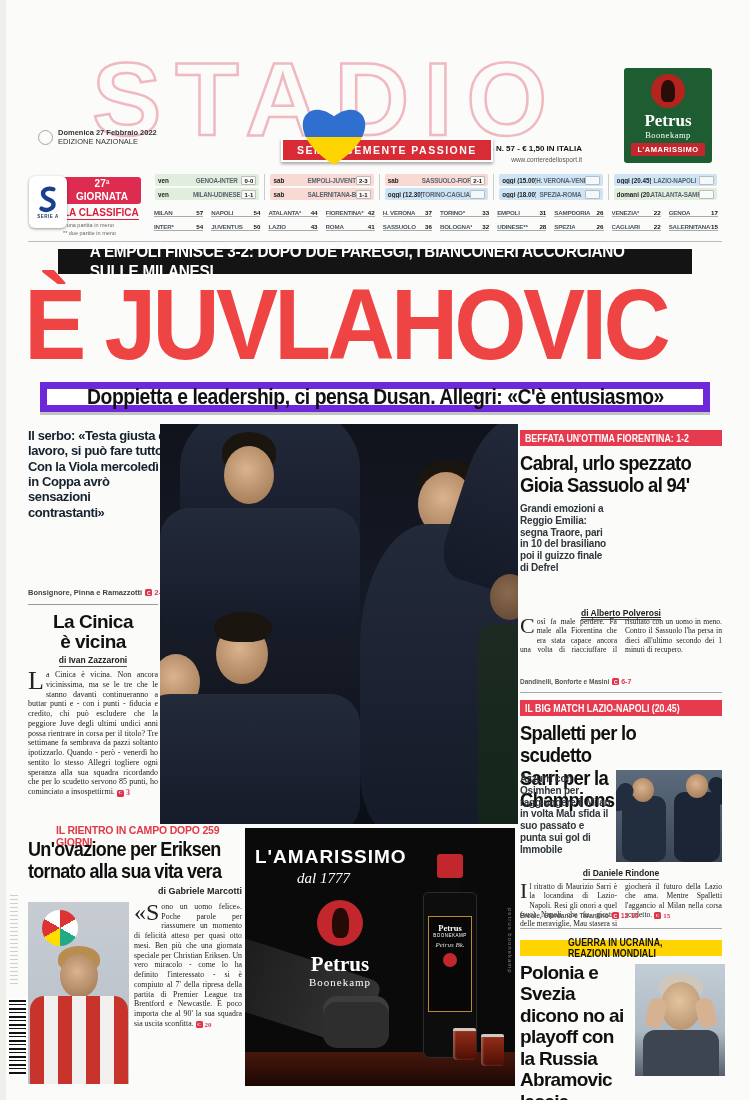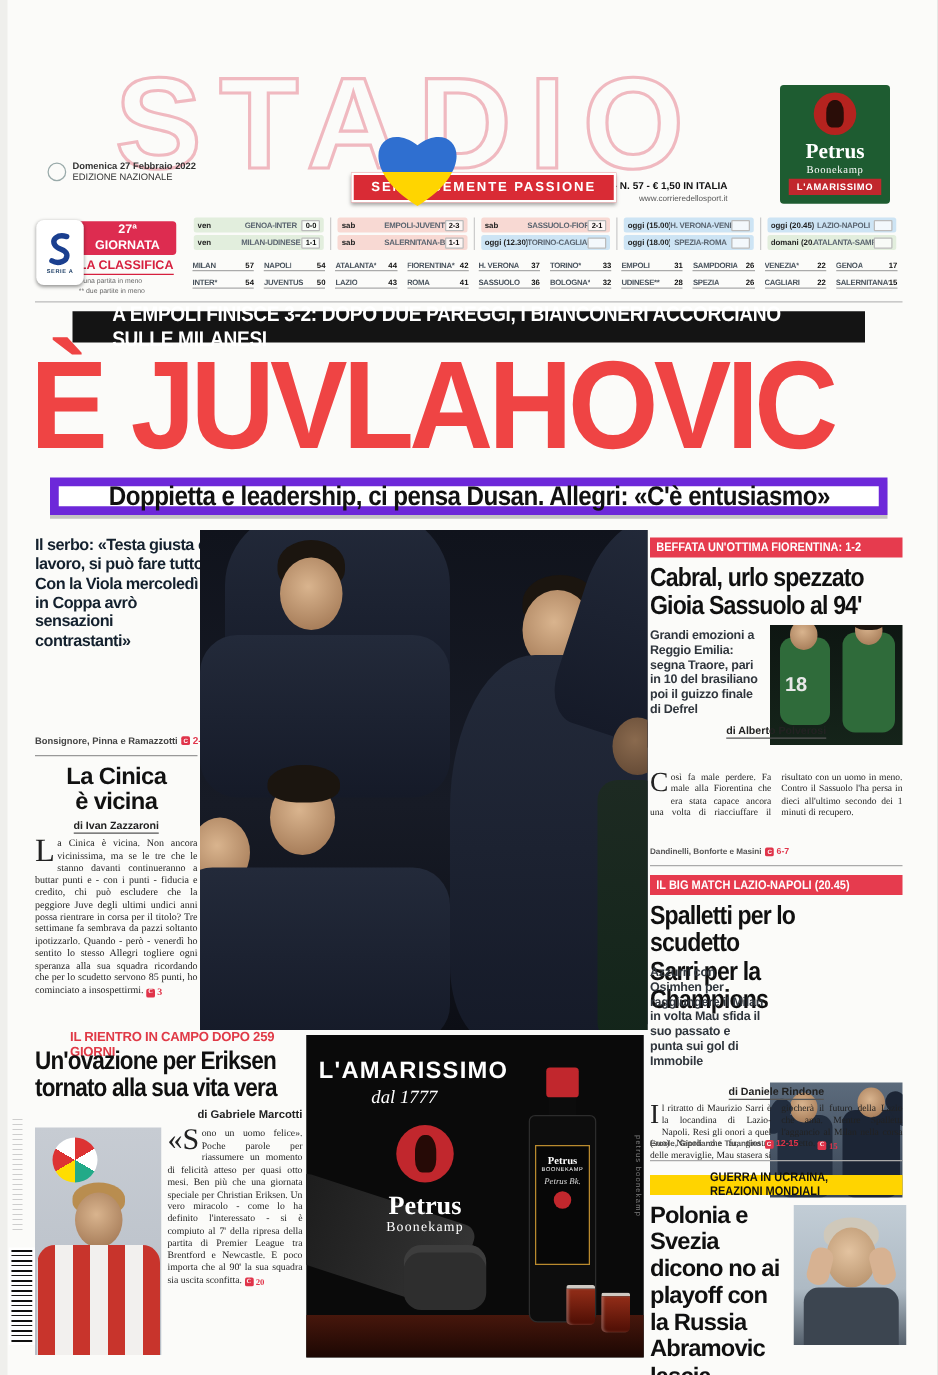--- a/index.html
+++ b/index.html
@@ -455,29 +455,21 @@
   </div>
 
   <div class="abs tagbar tag-red" style="left:520px;top:430px;width:202px;">
     <span class="cond">BEFFATA UN'OTTIMA FIORENTINA: 1-2</span>
   </div>
   <div class="abs rc-head" style="left:520px;top:452px;width:206px;">
     <span class="cond">Cabral, urlo spezzato</span><br>
     <span class="cond">Gioia Sassuolo al 94'</span>
   </div>
   <div class="abs rc-lead" style="left:520px;top:503px;width:92px;">Grandi emozioni a Reggio Emilia: segna Traore, pari in 10 del brasiliano poi il guizzo finale di Defrel</div>
-  <div class="abs sm-photo" style="left:616px;top:500px;width:106px;height:96px;">
-    <div class="ph" style="left:8px;top:10px;width:40px;height:70px;background:#2f6b3a;border-radius:10px;"></div>
-    <div class="ph head1" style="left:16px;top:-4px;width:22px;height:24px;"></div>
-    <div class="ph" style="left:58px;top:6px;width:42px;height:80px;background:#2f6b3a;border-radius:10px;"></div>
-    <div class="ph head1" style="left:68px;top:-8px;width:22px;height:24px;"></div>
-    <div class="ph hair" style="left:66px;top:-12px;width:26px;height:16px;"></div>
-    <div class="ph" style="left:12px;top:40px;color:#e8e8e8;font-size:16px;font-weight:bold;">18</div>
-  </div>
-  <div class="abs rc-author" style="left:520px;top:579px;width:202px;">
+  <div class="abs rc-author" style="left:520px;top:608px;width:202px;text-decoration:underline;">
     <span>di Alberto Polverosi</span>
   </div>
   <div class="abs rc-body" style="left:520px;top:617px;width:202px;height:58px;">
     <span class="dropcap" style="font-size:22px;">C</span><span>osì fa male perdere. Fa male alla Fiorentina che era stata capace ancora una volta di riacciuffare il risultato con un uomo in meno. Contro il Sassuolo l'ha persa in dieci all'ultimo secondo dei 1 minuti di recupero.</span>
   </div>
   <div class="abs rc-byline" style="left:520px;top:678px;">
     <span>Dandinelli, Bonforte e Masini</span>
     <span class="pageref">
         <span class="sq">C</span>
     <span class="num" style="font-size:7px;">6-7</span>

